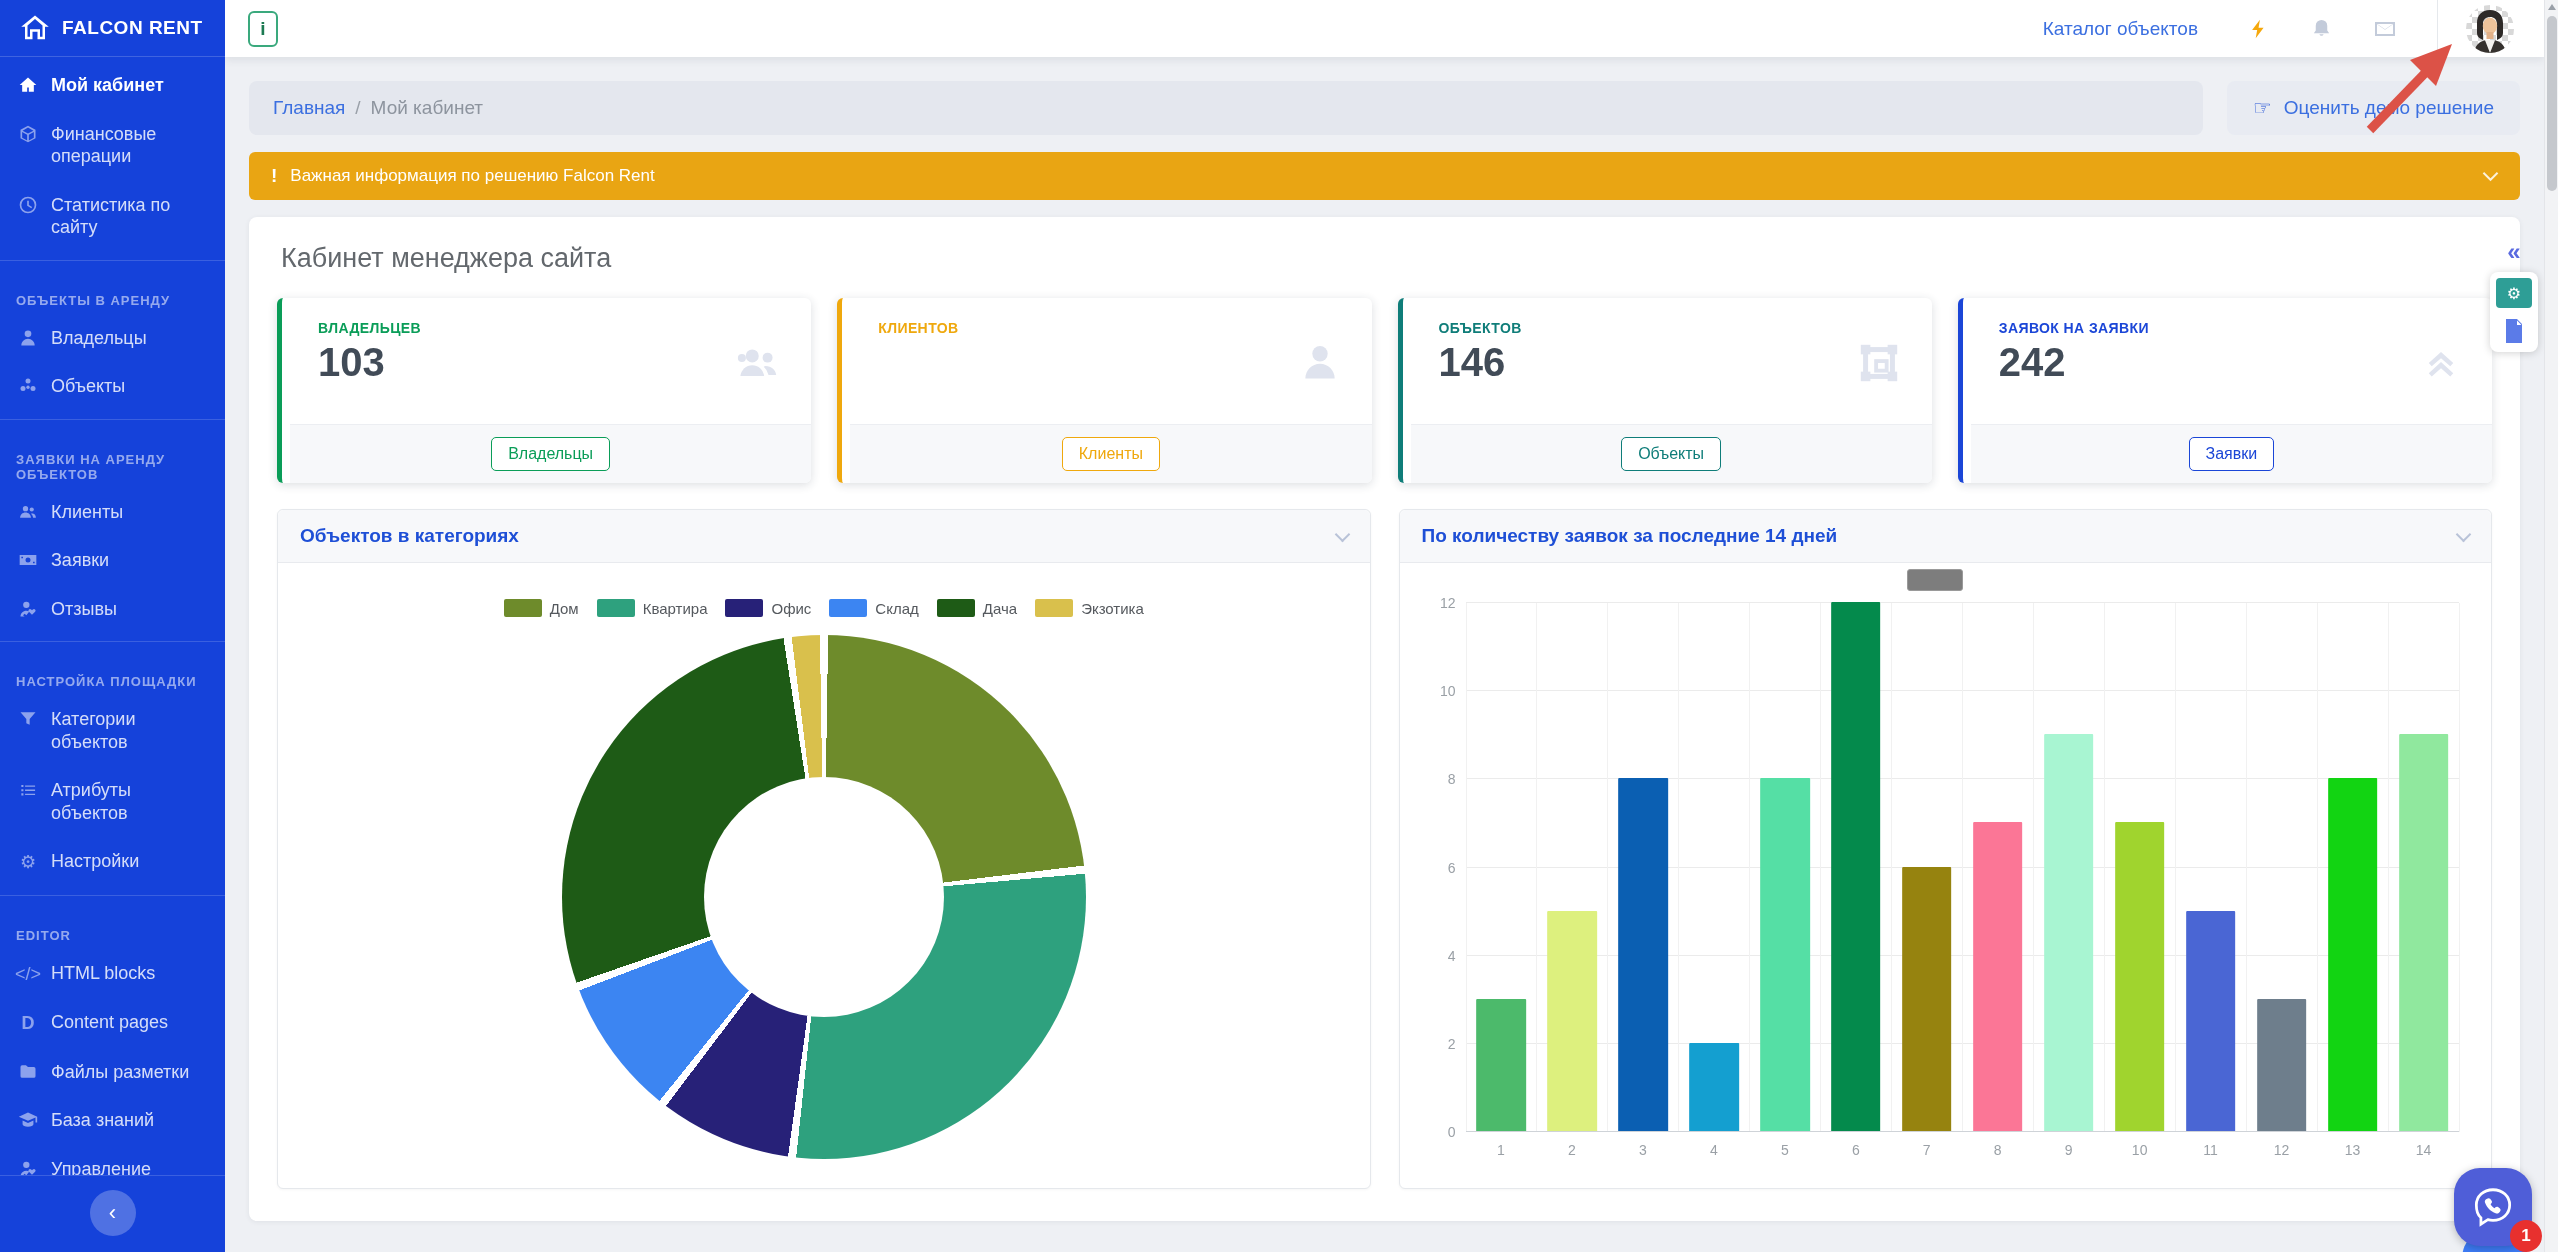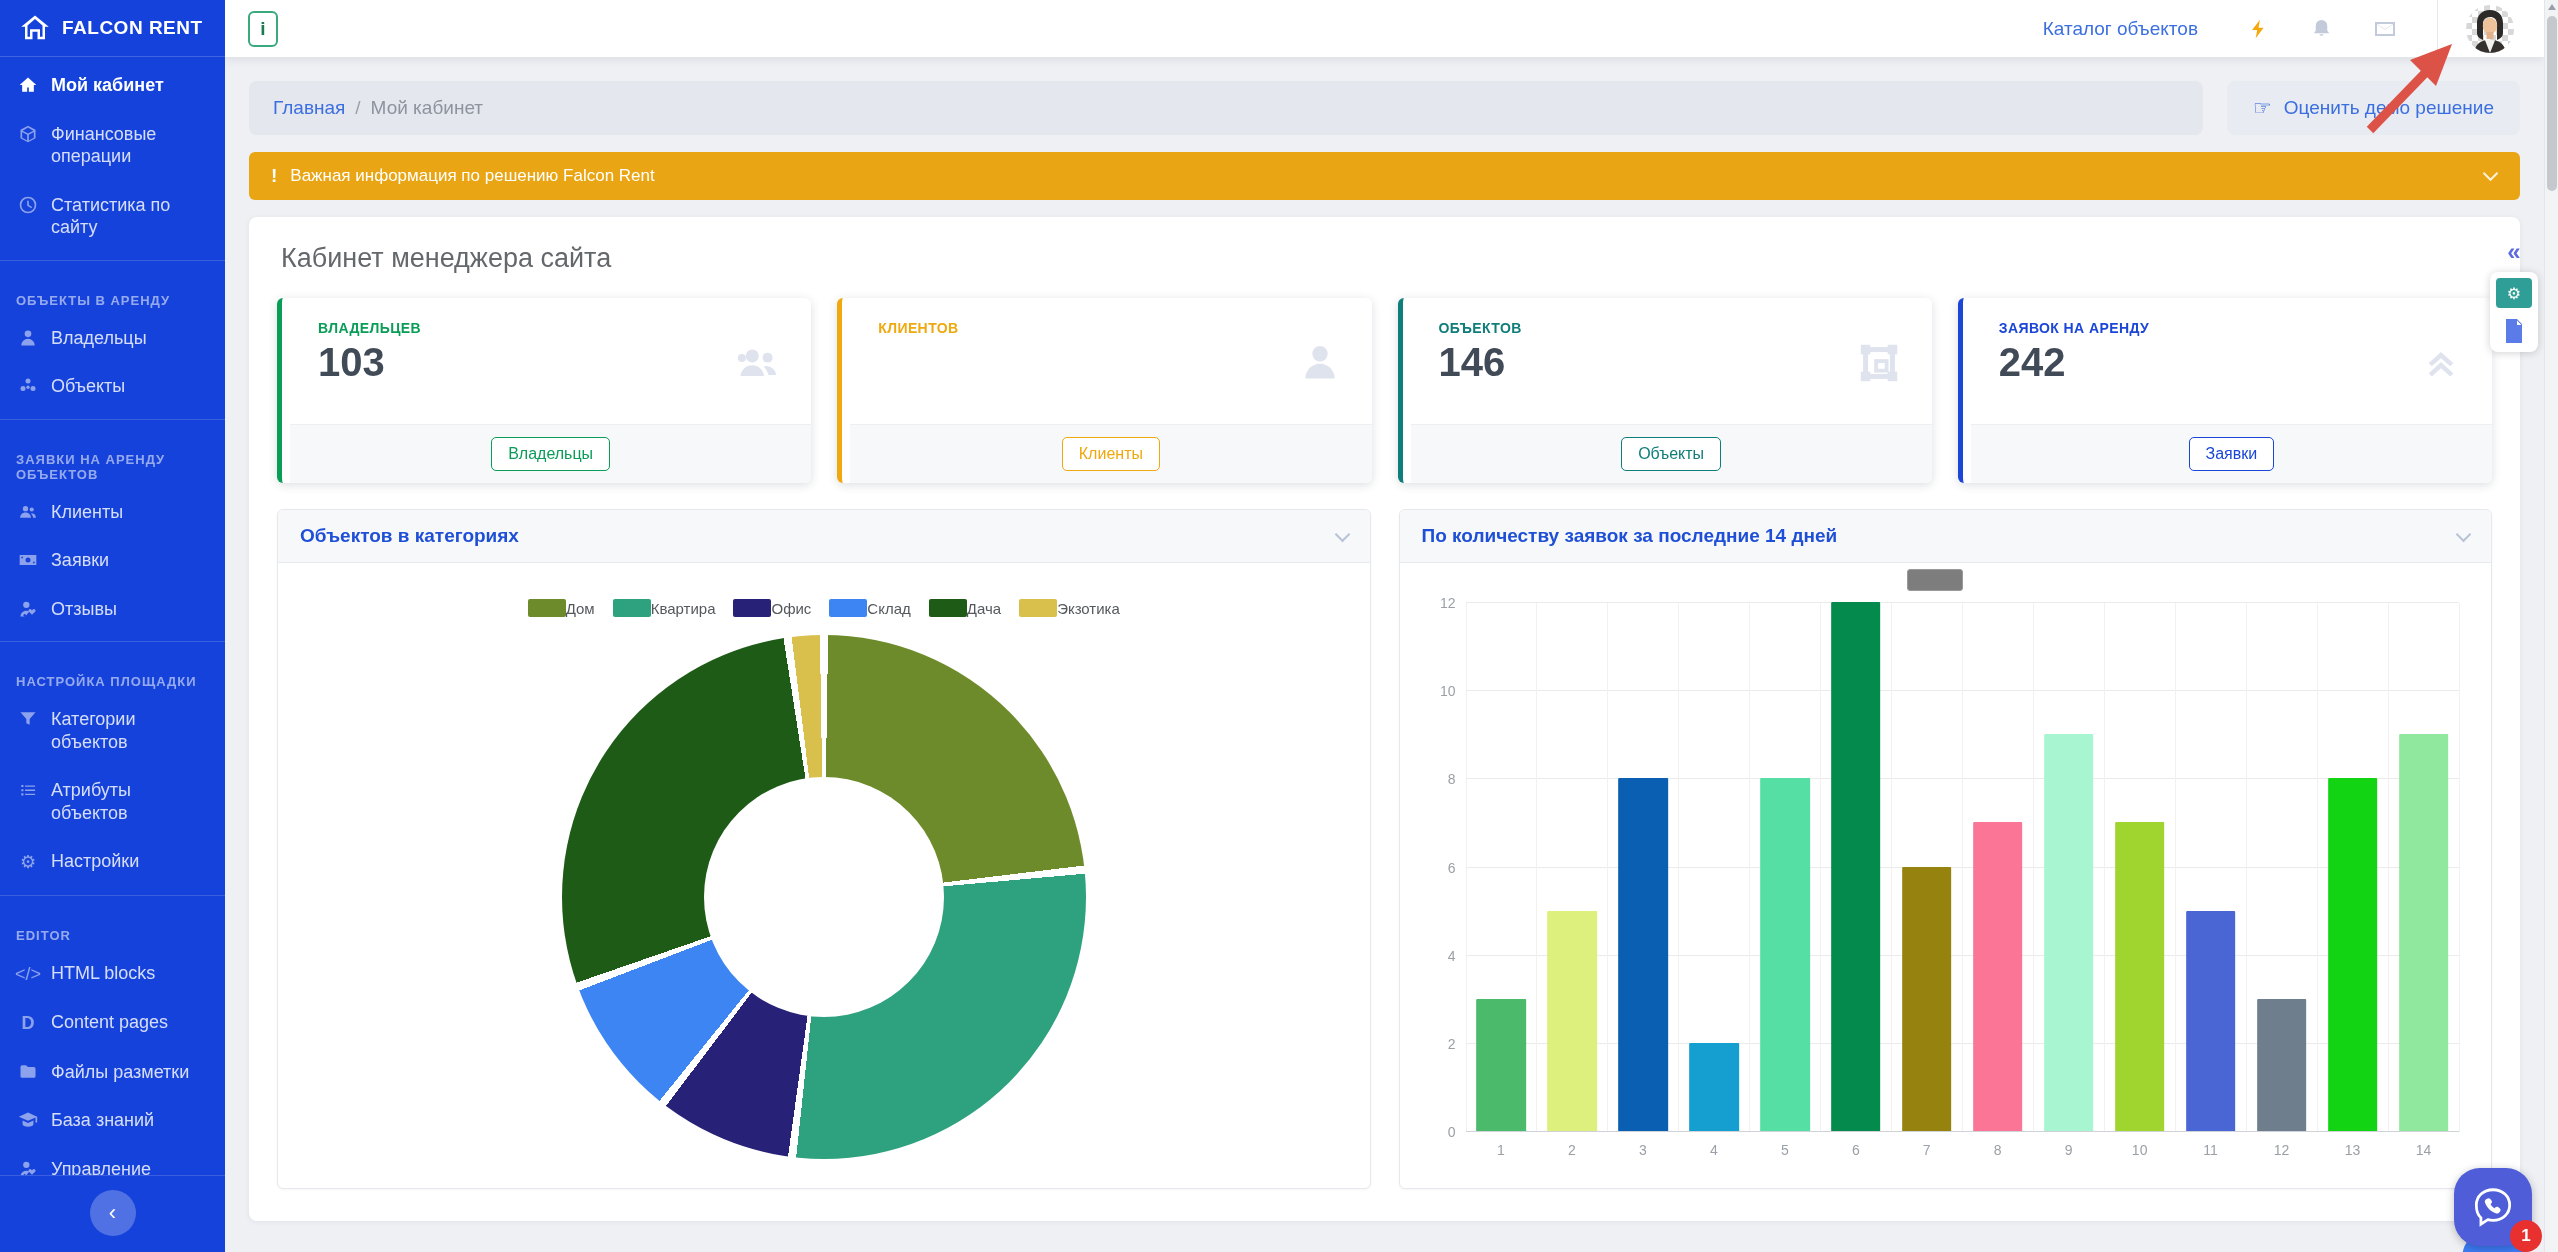--- a/index.html
+++ b/index.html
@@ -75,21 +75,21 @@
   
   .charts-row{display:grid;grid-template-columns:1fr 1fr;gap:28px;margin-top:26px;height:680px;}
   .chart-card{border:1px solid #e5e8ec;border-radius:6px;background:#fff;box-shadow:0 1px 3px rgba(0,0,0,.04);
               display:flex;flex-direction:column;}
   .chart-header{background:#f7f8fa;border-bottom:1px solid #e8eaee;padding:15px 22px;font-size:19px;font-weight:700;
                 color:#1e4fd6;display:flex;justify-content:space-between;align-items:center;border-radius:6px 6px 0 0;}
   .chart-header .chev{color:#b9c3d8;margin-top:-4px;}
   .chart-body{flex:1;position:relative;}
 
   .legend{display:flex;justify-content:center;gap:18px;margin-top:36px;flex-wrap:wrap;}
-  .legend-item{display:flex;align-items:center;font-size:15px;color:#55595e;}
+  .legend-item{display:flex;align-items:center;gap:8px;font-size:15px;color:#55595e;}
   .swatch{width:38px;height:18px;border-radius:2px;display:inline-block;}
   .donut-wrap{display:flex;justify-content:center;margin-top:18px;}
   .donut{width:524px;height:524px;border-radius:50%;position:relative;}
   .donut-hole{position:absolute;left:50%;top:50%;width:240px;height:240px;background:#fff;border-radius:50%;transform:translate(-50%,-50%);}
 
   .bar-area{position:absolute;left:66px;right:32px;top:40px;bottom:56px;}
   .grid-h{position:absolute;left:0;right:0;height:1px;background:#ebebeb;}
   .grid-v{position:absolute;top:0;bottom:0;width:1px;background:#f1f1f1;}
   .axis-x{position:absolute;left:0;right:0;bottom:0;height:1px;background:#cfd3d8;}
   .ylab{position:absolute;right:100%;margin-right:10px;transform:translateY(50%);font-size:14px;color:#9aa0a6;}
@@ -374,21 +374,21 @@
                   <rect x="10.5" y="11" width="5.5" height="5" fill="none" stroke="currentColor" stroke-width="2"></rect>
                 </svg>
               </span>
      </div>
      <div class="stat-footer">
        <button class="stat-btn" style="color:#0f7d79;border-color:#0f7d79">Объекты</button>
      </div>
           </div>
           <div class="stat-card" style="border-left-color: rgb(27, 70, 215);">
             <div class="stat-body">
-       <div class="stat-label" style="color:#1b46d7">ЗАЯВОК НА АРЕНДУ</div>
+       <div class="stat-label" style="color:#1b46d7">ЗАЯВОК НА ЗАЯВКИ</div>
        <div class="stat-value">242</div>
        <span class="stat-icon">
                 <svg width="42" height="42" viewBox="0 0 24 24" fill="currentColor">
                   <path d="M5 13.2 12 6.8l7 6.4-1.7 1.8L12 10.4 6.7 15z"></path>
                   <path d="M5 19 12 12.6l7 6.4-1.7 1.8L12 16.2 6.7 20.8z"></path>
                 </svg>
               </span>
      </div>
      <div class="stat-footer">
        <button class="stat-btn" style="color:#1b46d7;border-color:#1b46d7">Заявки</button>

